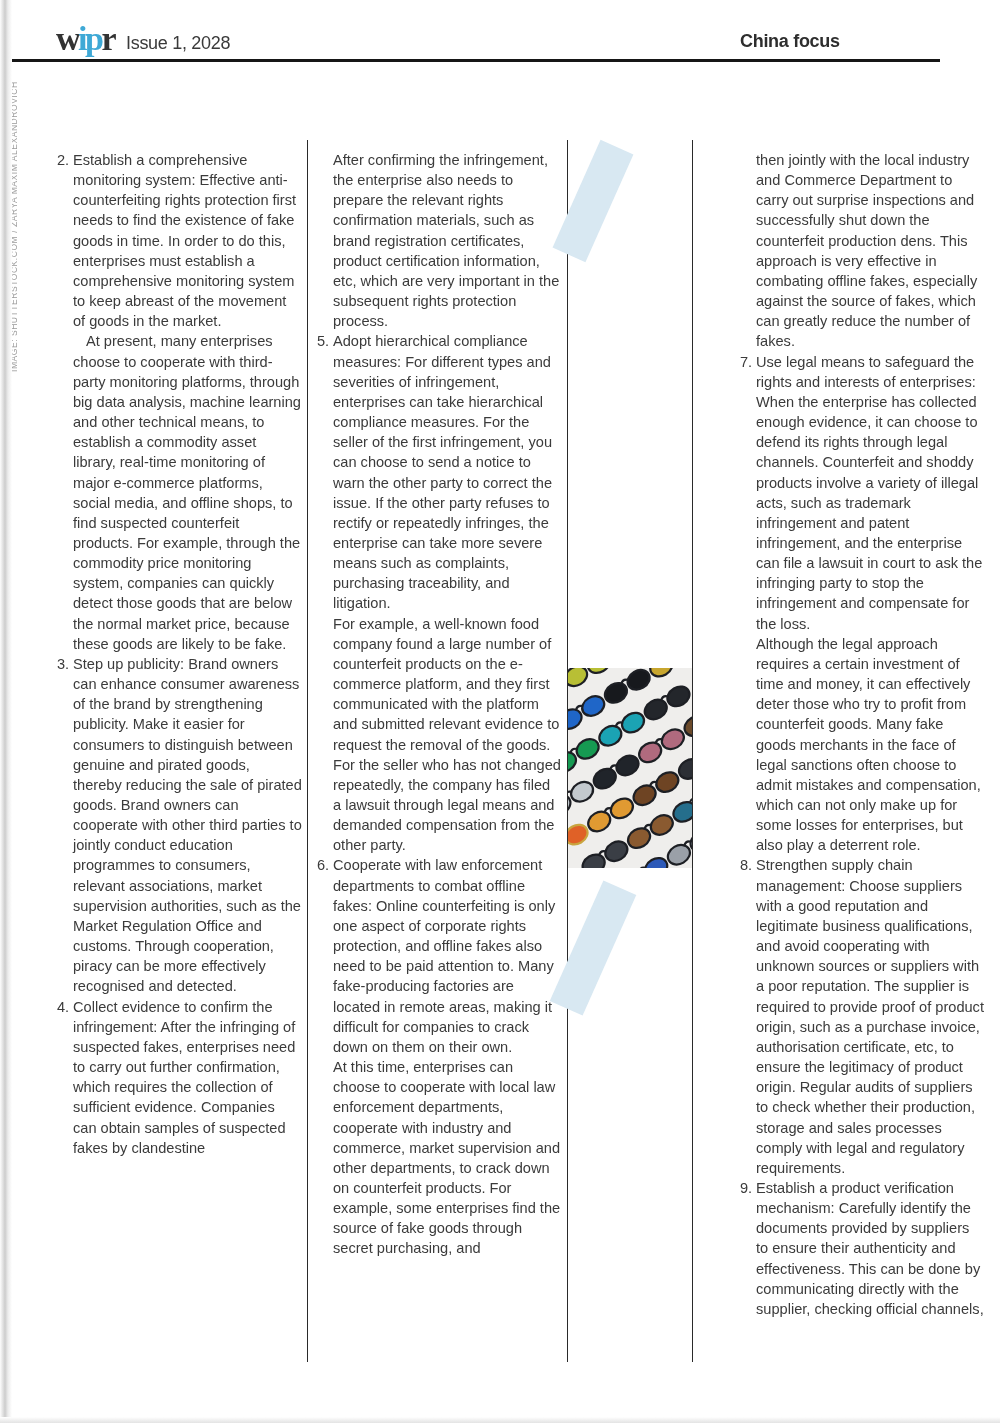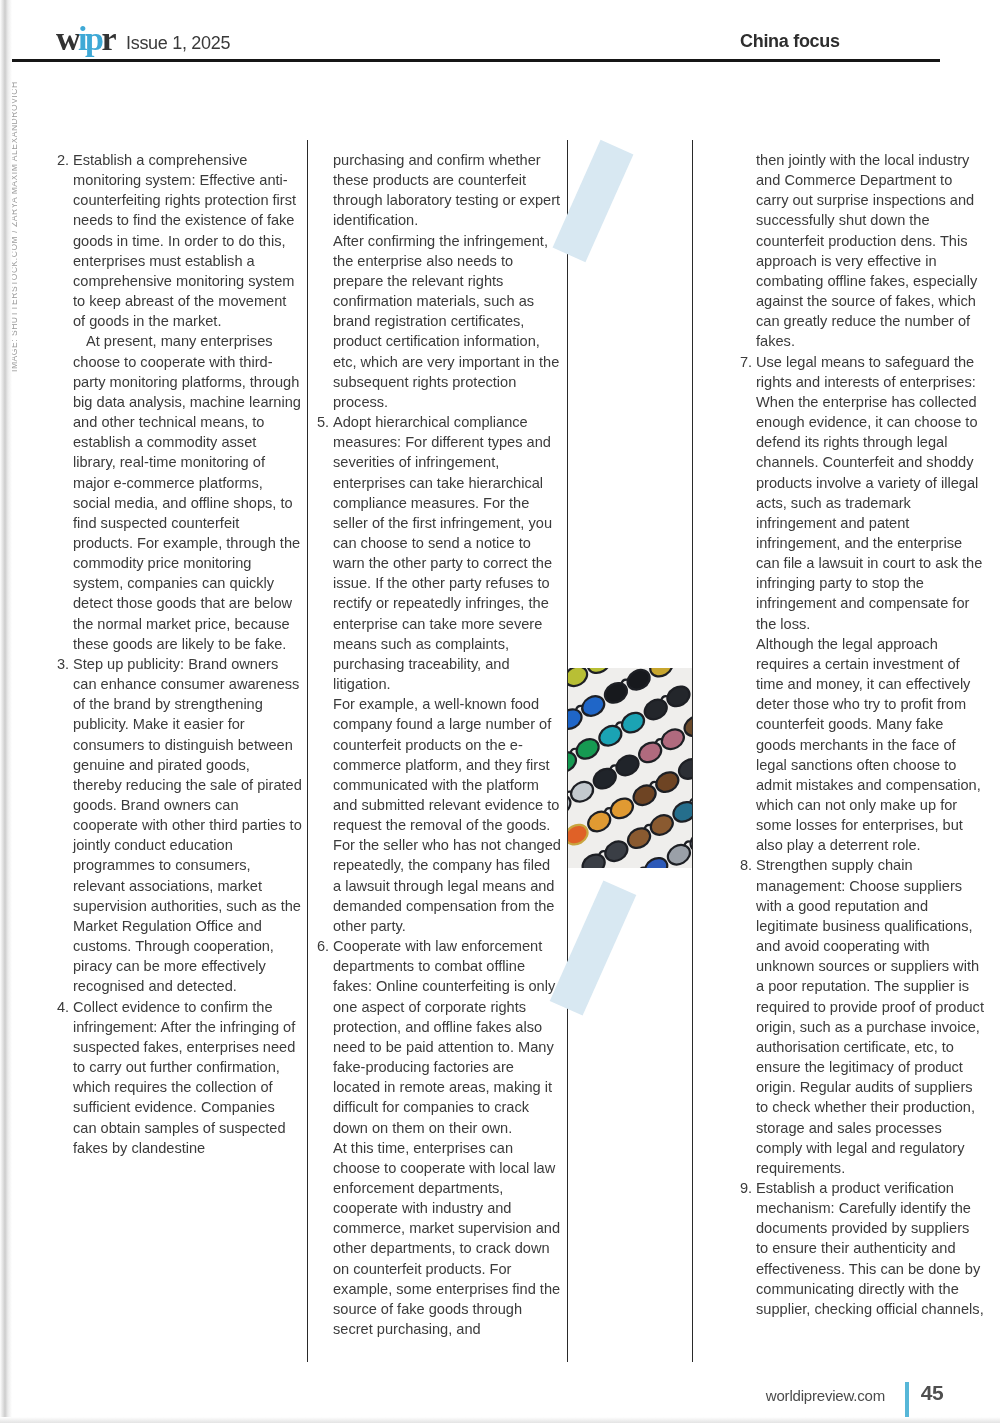--- a/index.html
+++ b/index.html
@@ -58,38 +58,37 @@
     font-size:21px;font-weight:bold;letter-spacing:-.5px;color:#4f4f4f}
 </style>
 </head>
 <body>
 
 <div class="page">
   <div class="edge-left"></div>
   <div class="edge-bottom"></div>
 
   <div class="logo"><span class="lw">w</span><span class="lip">ip</span><span class="lr">r</span></div>
-  <div class="issue">Issue 1, 2025</div>
+  <div class="issue">Issue 1, 2028</div>
   <div class="section">China focus</div>
   <div class="header-rule"></div>
 
   <div class="credit">IMAGE: SHUTTERSTOCK.COM / ZARYA MAXIM ALEXANDROVICH</div>
 
   <section class="col col1">
 
   <p class="para"><span class="num">2.</span><span class="txt">Establish a comprehensive monitoring system: Effective anti-counterfeiting rights protection first needs to find the existence of fake goods in time. In order to do this, enterprises must establish a comprehensive monitoring system to keep abreast of the movement of goods in the market.</span></p>
       <p class="para indent"><span class="num"></span><span class="txt">At present, many enterprises choose to cooperate with third-party monitoring platforms, through big data analysis, machine learning and other technical means, to establish a commodity asset library, real-time monitoring of major e-commerce platforms, social media, and offline shops, to find suspected counterfeit products. For example, through the commodity price monitoring system, companies can quickly detect those goods that are below the normal market price, because these goods are likely to be fake.</span></p>
       <p class="para"><span class="num">3.</span><span class="txt">Step up publicity: Brand owners can enhance consumer awareness of the brand by strengthening publicity. Make it easier for consumers to distinguish between genuine and pirated goods, thereby reducing the sale of pirated goods. Brand owners can cooperate with other third parties to jointly conduct education programmes to consumers, relevant associations, market supervision authorities, such as the Market Regulation Office and customs. Through cooperation, piracy can be more effectively recognised and detected.</span></p>
       <p class="para"><span class="num">4.</span><span class="txt">Collect evidence to confirm the infringement: After the infringing of suspected fakes, enterprises need to carry out further confirmation, which requires the collection of sufficient evidence. Companies can obtain samples of suspected fakes by clandestine</span></p>
     </section>
   <div class="vrule r1"></div>
 
   <section class="col col2">
 
-  <p class="para"><span class="num"></span><span class="txt">purchasing and confirm whether these products are counterfeit through laboratory testing or expert identification.</span></p>
       <p class="para"><span class="num"></span><span class="txt">After confirming the infringement, the enterprise also needs to prepare the relevant rights confirmation materials, such as brand registration certificates, product certification information, etc, which are very important in the subsequent rights protection process.</span></p>
       <p class="para"><span class="num">5.</span><span class="txt">Adopt hierarchical compliance measures: For different types and severities of infringement, enterprises can take hierarchical compliance measures. For the seller of the first infringement, you can choose to send a notice to warn the other party to correct the issue. If the other party refuses to rectify or repeatedly infringes, the enterprise can take more severe means such as complaints, purchasing traceability, and litigation.</span></p>
       <p class="para"><span class="num"></span><span class="txt">For example, a well-known food company found a large number of counterfeit products on the e-commerce platform, and they first communicated with the platform and submitted relevant evidence to request the removal of the goods. For the seller who has not changed repeatedly, the company has filed a lawsuit through legal means and demanded compensation from the other party.</span></p>
       <p class="para"><span class="num">6.</span><span class="txt">Cooperate with law enforcement departments to combat offline fakes: Online counterfeiting is only one aspect of corporate rights protection, and offline fakes also need to be paid attention to. Many fake-producing factories are located in remote areas, making it difficult for companies to crack down on them on their own.</span></p>
       <p class="para"><span class="num"></span><span class="txt">At this time, enterprises can choose to cooperate with local law enforcement departments, cooperate with industry and commerce, market supervision and other departments, to crack down on counterfeit products. For example, some enterprises find the source of fake goods through secret purchasing, and</span></p>
     </section>
   <div class="vrule r2"></div>
 
   <div class="colq">
     <div class="ribbon ribbon1"></div>
@@ -143,18 +142,13 @@
 
   <section class="col col4">
 
   <p class="para"><span class="num"></span><span class="txt">then jointly with the local industry and Commerce Department to carry out surprise inspections and successfully shut down the counterfeit production dens. This approach is very effective in combating offline fakes, especially against the source of fakes, which can greatly reduce the number of fakes.</span></p>
       <p class="para"><span class="num">7.</span><span class="txt">Use legal means to safeguard the rights and interests of enterprises: When the enterprise has collected enough evidence, it can choose to defend its rights through legal channels. Counterfeit and shoddy products involve a variety of illegal acts, such as trademark infringement and patent infringement, and the enterprise can file a lawsuit in court to ask the infringing party to stop the infringement and compensate for the loss.</span></p>
       <p class="para"><span class="num"></span><span class="txt">Although the legal approach requires a certain investment of time and money, it can effectively deter those who try to profit from counterfeit goods. Many fake goods merchants in the face of legal sanctions often choose to admit mistakes and compensation, which can not only make up for some losses for enterprises, but also play a deterrent role.</span></p>
       <p class="para"><span class="num">8.</span><span class="txt">Strengthen supply chain management: Choose suppliers with a good reputation and legitimate business qualifications, and avoid cooperating with unknown sources or suppliers with a poor reputation. The supplier is required to provide proof of product origin, such as a purchase invoice, authorisation certificate, etc, to ensure the legitimacy of product origin. Regular audits of suppliers to check whether their production, storage and sales processes comply with legal and regulatory requirements.</span></p>
       <p class="para"><span class="num">9.</span><span class="txt">Establish a product verification mechanism: Carefully identify the documents provided by suppliers to ensure their authenticity and effectiveness. This can be done by communicating directly with the supplier, checking official channels,</span></p>
     </section>
 
-  <div class="footer">
-    <span class="site">worldipreview.com</span>
-    <span class="pgbar"></span>
-    <span class="pgnum">45</span>
-  </div>
 </div>
 
 </body></html>

